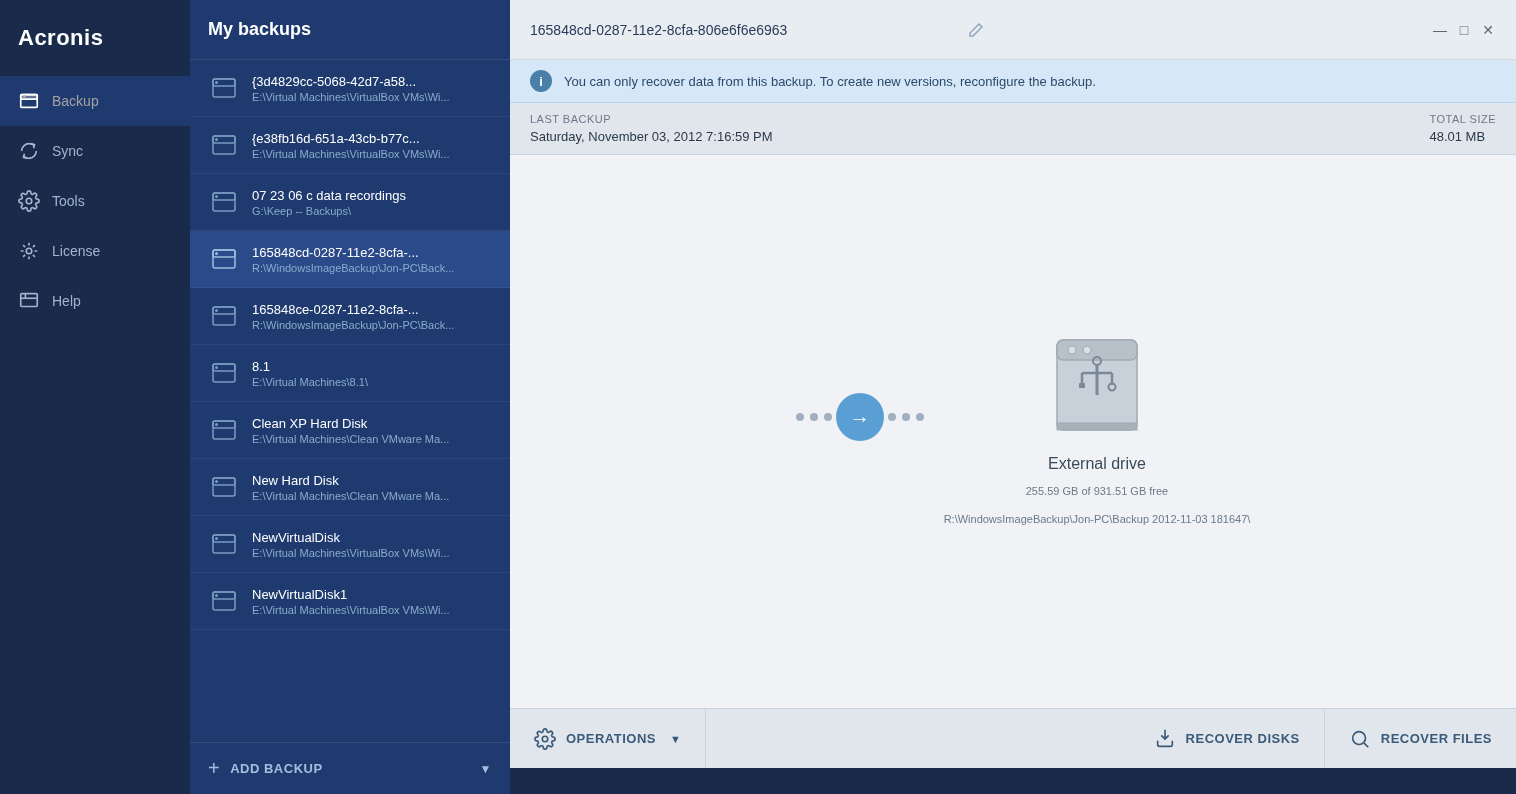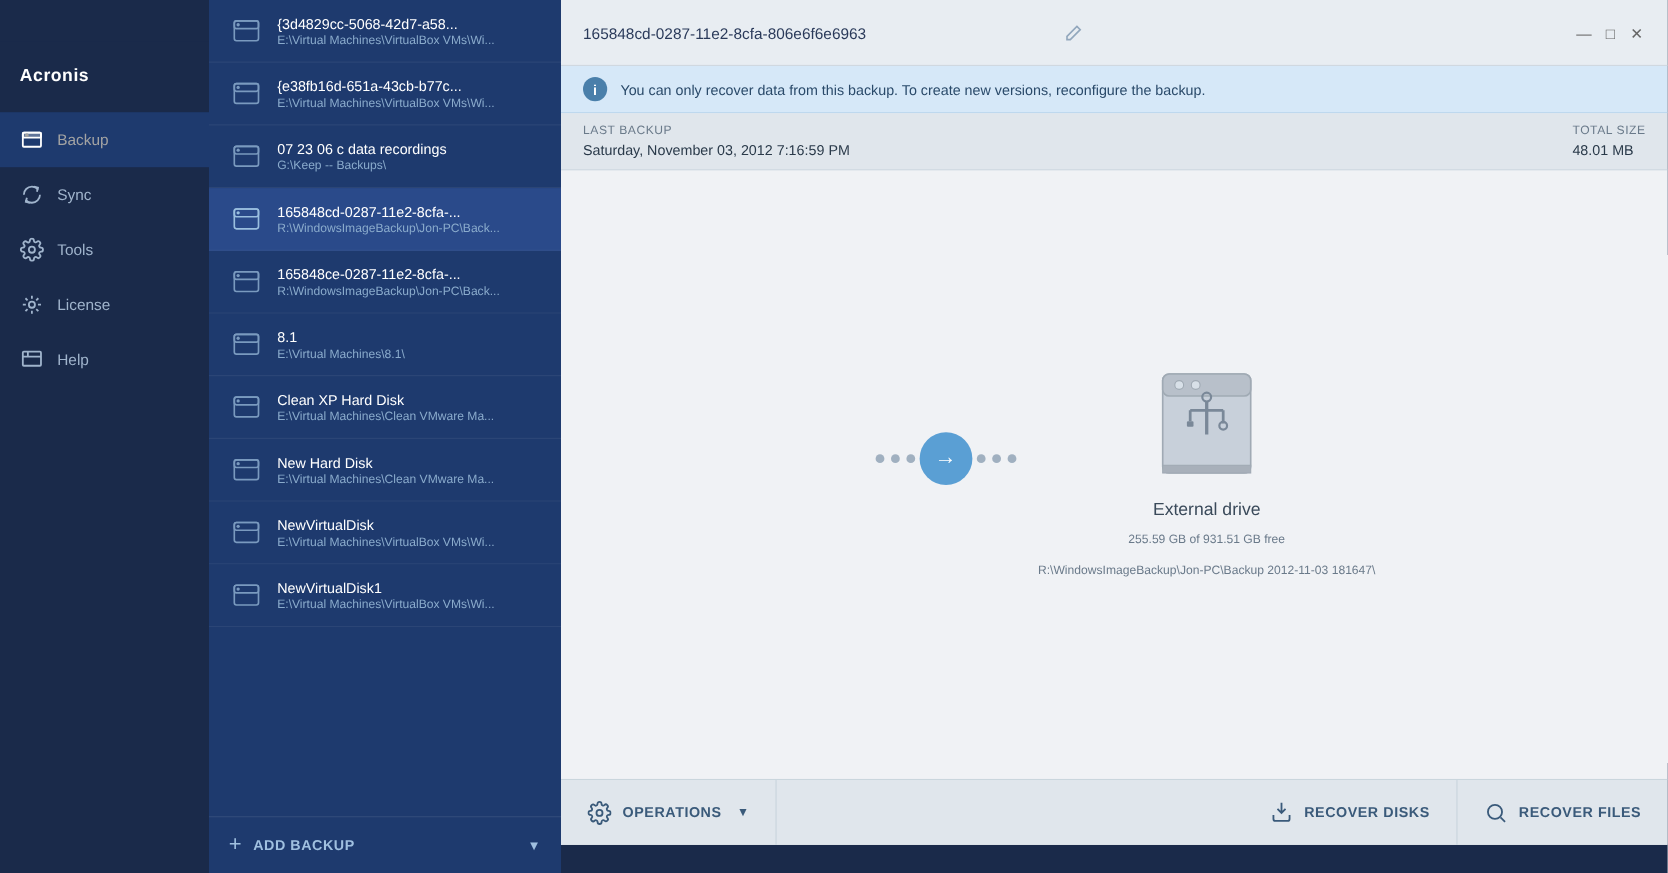--- a/index.html
+++ b/index.html
@@ -11,28 +11,27 @@
       background: #1a2a4a;
       display: flex;
       flex-direction: column;
       height: 794px;
       flex-shrink: 0;
     }
 
     .app-logo {
       padding: 14px 18px;
       color: white;
-      font-size: 16px;
+      font-size: 22px;
       font-weight: 700;
       letter-spacing: 0.5px;
       background: #1a2a4a;
-      height: 64px;
-      display: flex;
-      align-items: center;
-      margin-top: 38px;
+      height: 76px;
+      display: flex;
+      align-items: center;
     }
 
     .nav-item {
       display: flex;
       align-items: center;
       gap: 12px;
       padding: 14px 18px;
       color: #a0b4cc;
       cursor: pointer;
       font-size: 14px;
@@ -382,20 +381,21 @@
     <svg viewBox="0 0 24 24" fill="none" stroke="#a0b4cc" stroke-width="1.8">
       <rect x="3" y="4" width="18" height="14" rx="1"></rect>
       <line x1="3" y1="9" x2="21" y2="9"></line>
       <line x1="8" y1="4" x2="8" y2="9"></line>
     </svg>
     <span>Help</span>
   </div>
 </div>
 
 <div class="backup-list-panel">
+  <div class="backup-list-header">My backups</div>
 
   <div class="backup-items">
 
     <div class="backup-item">
       <div class="backup-item-icon">
         <svg width="28" height="28" viewBox="0 0 28 28" fill="none">
           <rect x="3" y="5" width="22" height="18" rx="2" fill="none" stroke="#7a9abf" stroke-width="1.5"></rect>
           <rect x="3" y="5" width="22" height="7" rx="2" fill="none" stroke="#7a9abf" stroke-width="1.5"></rect>
           <circle cx="6.5" cy="8.5" r="1.5" fill="#7a9abf"></circle>
         </svg>

